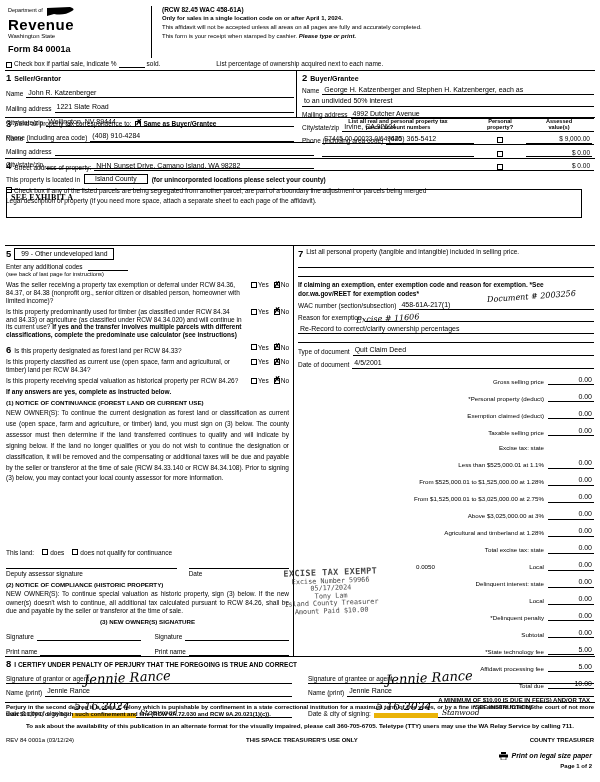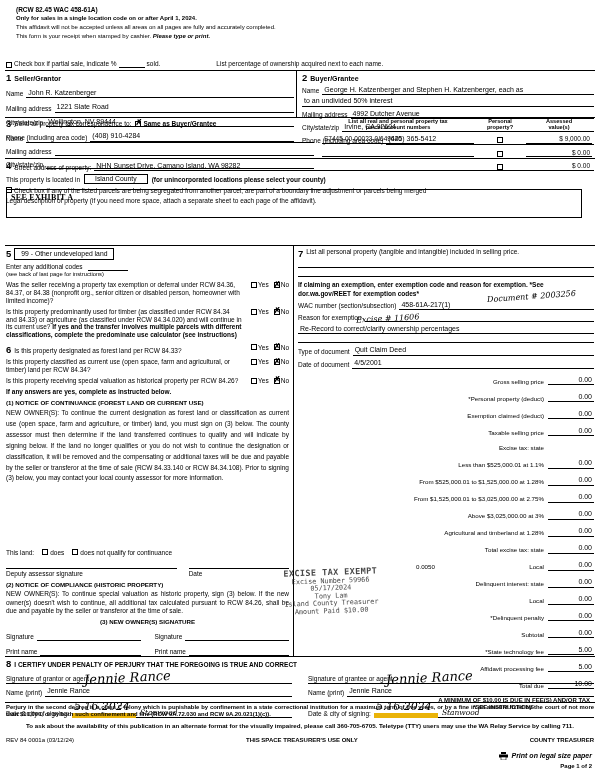--- a/index.html
+++ b/index.html
@@ -125,20 +125,31 @@
   .altfmt{font-weight:bold;font-size:6.2px;text-align:center;line-height:1.25;margin-top:3px}
   .revrow{display:flex;justify-content:space-between;margin-top:7px;font-size:6px}
   .printnote{right:8px;top:752px;text-align:right}
   .pn1{font-weight:bold;font-style:italic;font-size:7px;display:flex;align-items:center;gap:3px;justify-content:flex-end}
   .pn2{font-weight:bold;font-size:6px;margin-top:3px}
 </style>
 </head>
 <body>
 
 <div class="abs hdr">
+  <div class="hdr-left">
+    <div class="dept-top">
+      <span>Department of</span>
+      <svg width="30" height="10" viewBox="0 0 30 10">
+        <path d="M1 1 L24 0 Q30 2 26 4 Q18 9 8 7 L1 9 Z" fill="#000"></path>
+      </svg>
+    </div>
+    <div class="rev">Revenue</div>
+    <div class="wa">Washington State</div>
+    <div class="formno">Form 84 0001a</div>
+  </div>
   <div class="hdr-right">
     <div class="title-row">
       <span class="rcw">(RCW 82.45 WAC 458-61A)</span>
     </div>
     <div class="note b">Only for sales in a single location code on or after April 1, 2024.</div>
     <div class="note">This affidavit will not be accepted unless all areas on all pages are fully and accurately completed.</div>
     <div class="note">
       <span>This form is your receipt when stamped by cashier. </span><span class="b i">Please type or print.</span>
     </div>
   </div>

